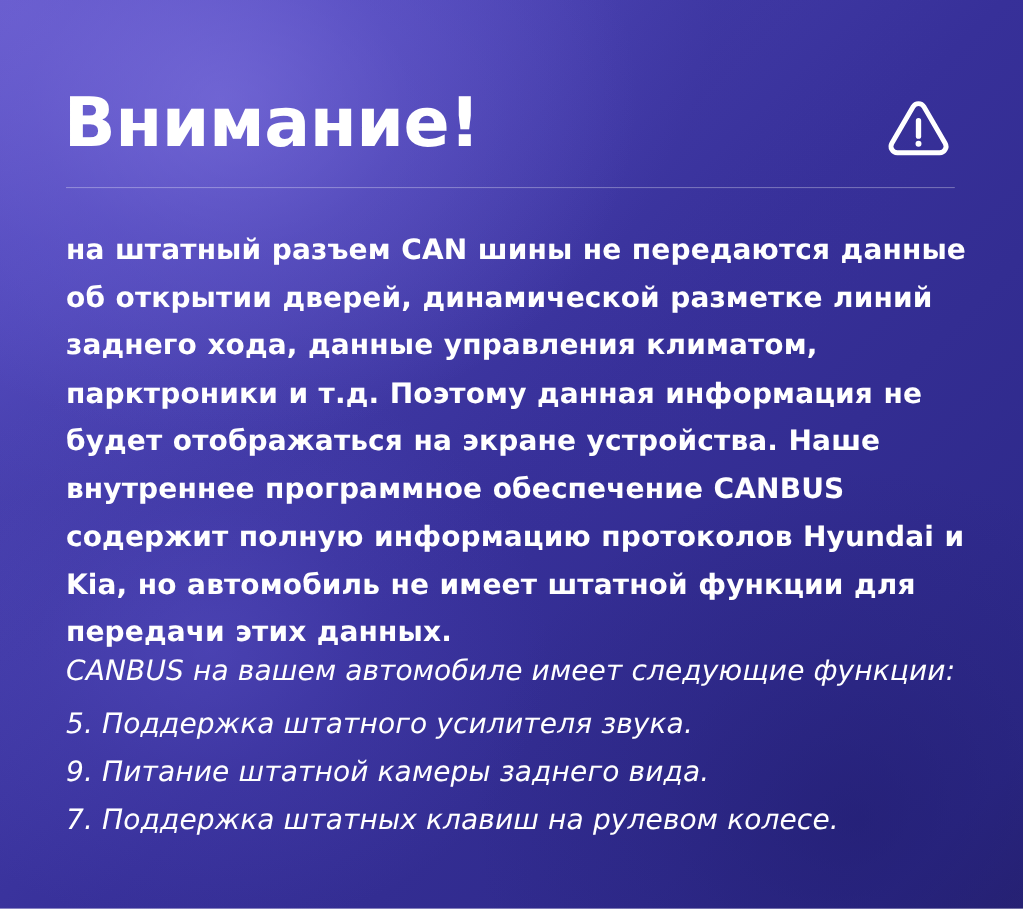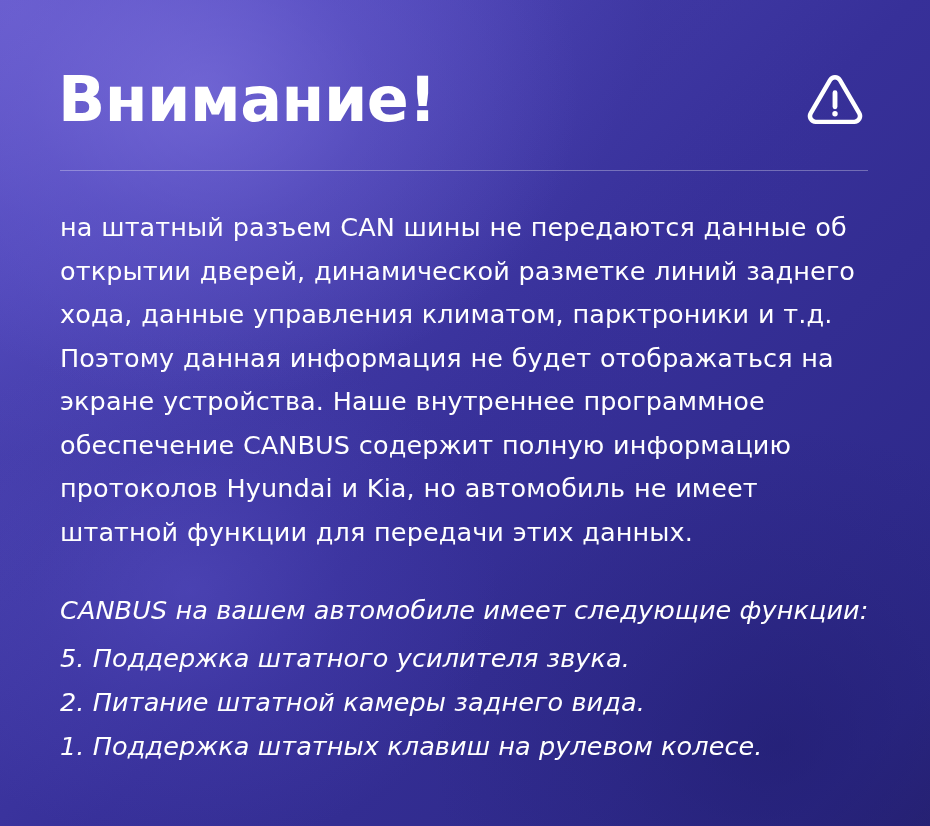--- a/index.html
+++ b/index.html
@@ -85,21 +85,21 @@
   }
 
   
   .header {
     position: absolute;
     left: 58px;
     right: 58px;
     top: 52px;
     height: 96px;
     display: flex;
-    align-items: center;
+    align-items: flex-end;
     justify-content: space-between;
   }
   .title {
     color: #ffffff;
     font-size: 62px;
     line-height: 72px;
     font-weight: 700;
     letter-spacing: -0.5px;
     white-space: nowrap;
     margin: 0;
@@ -130,20 +130,21 @@
     right: 50px;
     top: 206px;
   }
   .para {
     color: #ffffff;
     font-size: 25.5px;
     line-height: 43.5px;
     letter-spacing: 0.1px;
     margin: 0;
     word-spacing: 0.5px;
+    font-weight: bold;
   }
 
   .list-block {
     position: absolute;
     left: 60px;
     right: 50px;
     top: 588px;
     font-style: italic;
   }
   .list-intro {
@@ -195,19 +196,19 @@
     <div class="divider"></div>
 
     <div class="body-block">
       <p class="para">на штатный разъем CAN шины не передаются данные об открытии дверей, динамической разметке линий заднего хода, данные управления климатом, парктроники и т.д. Поэтому данная информация не будет отображаться на экране устройства. Наше внутреннее программное обеспечение CANBUS содержит полную информацию протоколов Hyundai и Kia, но автомобиль не имеет штатной функции для передачи этих данных.</p>
     </div>
 
     <div class="list-block">
       <p class="list-intro">CANBUS на вашем автомобиле имеет следующие функции:</p>
       <ul class="list">
         <li class="list-item">5. Поддержка штатного усилителя звука.</li>
-        <li class="list-item">2. Питание штатной камеры заднего вида.</li>
-        <li class="list-item">1. Поддержка штатных клавиш на рулевом колесе.</li>
+        <li class="list-item">9. Питание штатной камеры заднего вида.</li>
+        <li class="list-item">7. Поддержка штатных клавиш на рулевом колесе.</li>
       </ul>
     </div>
 
   </div>
 </div>
 
 </body></html>

